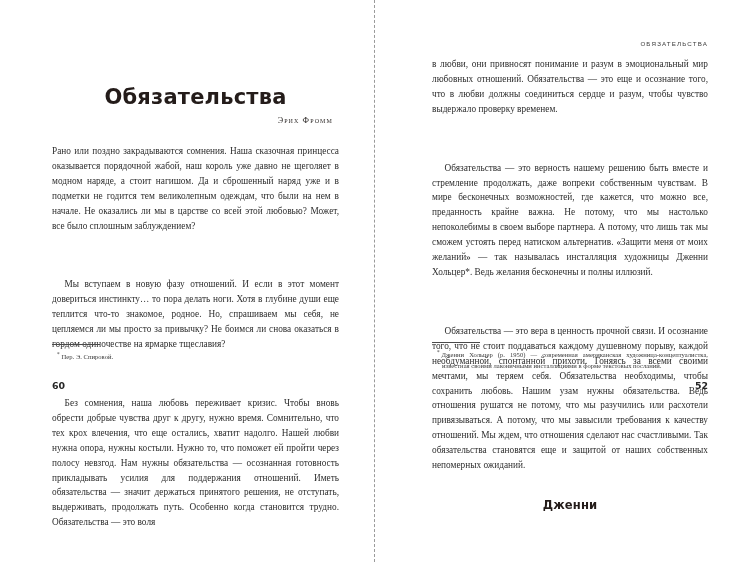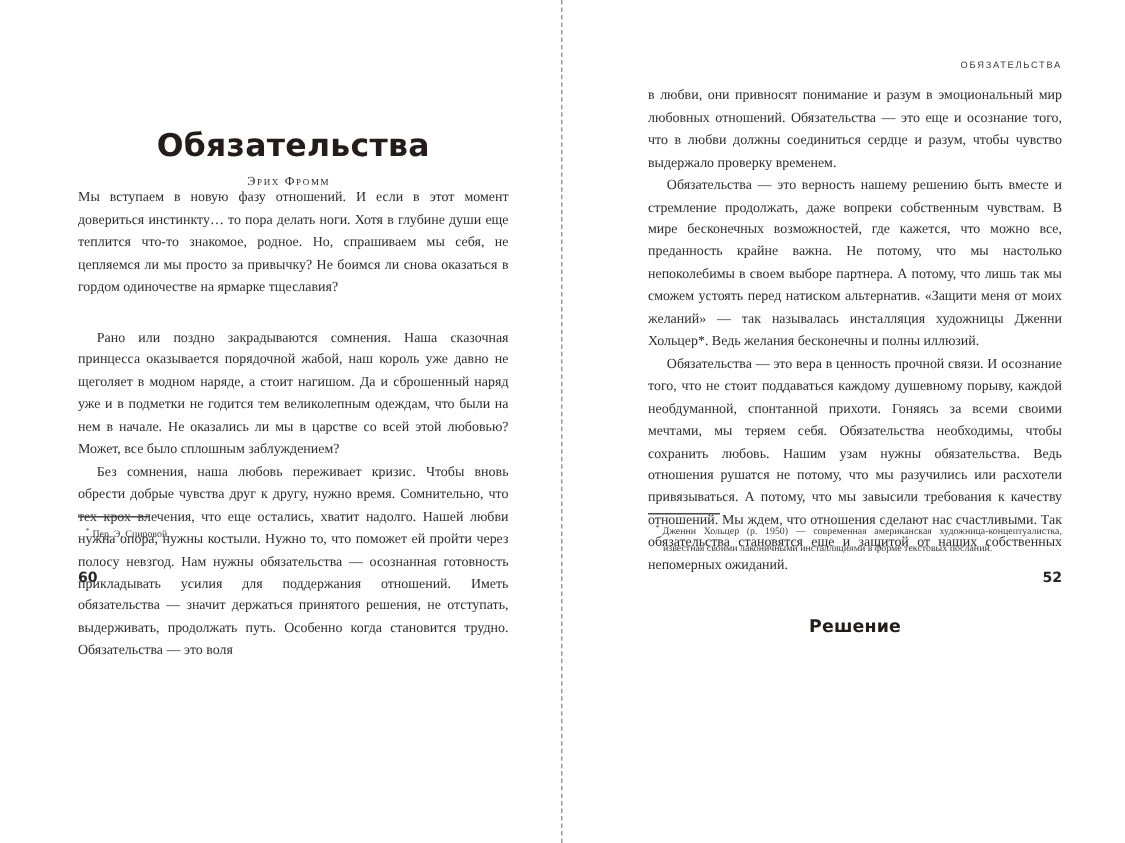--- a/index.html
+++ b/index.html
@@ -70,39 +70,39 @@
     padding-left: 38px;
     padding-right: 6px;
     font-style: italic;
     font-size: 8.9px;
     line-height: 1.62;
     color: #2e2a28;
     text-align: left;
   }
   .epigraph-attr {
     margin: 7px 0 0 0;
-    text-align: center;
+    text-align: right;
     padding-right: 6px;
     font-variant: small-caps;
     font-size: 8.2px;
     letter-spacing: 1.1px;
     color: #2e2a28;
   }
 
   
   .body-text {
     margin: 0;
     font-size: 9.3px;
     line-height: 1.605;
     text-align: justify;
     text-justify: inter-word;
     color: #2d2d2d;
     hyphens: manual;
   }
-  .body-text + .body-text { text-indent: 1.35em; }
+  .body-text + .body-text { text-indent: 1.35em; margin-top: 44px; }
   .left-body { margin-top: 19px; }
   .right-body { margin-top: 0; padding-top: 57px; }
 
   
   .section-heading {
     margin: 25px 0 19px 0;
     text-align: center;
     font-family: "DejaVu Sans", sans-serif;
     font-size: 11.6px;
     font-weight: 700;
@@ -162,43 +162,43 @@
 <div class="spread">
 
   <div class="page page-left">
 
     <h1 class="chapter-title">Обязательства</h1>
 
     <div class="epigraph-wrap">
       <p class="epigraph-attr">Эрих Фромм</p>
     </div>
 
+    <p class="body-text left-body">Рано или поздно закрадываются сомнения. Наша сказочная принцесса оказывается порядочной жабой, наш король уже давно не щеголяет в модном наряде, а стоит нагишом. Да и сброшенный наряд уже и в подметки не годится тем великолепным одеждам, что были на нем в начале. Не оказались ли мы в царстве со всей этой любовью? Может, все было сплошным заблуждением?</p>
     <p class="body-text">Мы вступаем в новую фазу отношений. И если в этот момент довериться инстинкту… то пора делать ноги. Хотя в глубине души еще теплится что-то знакомое, родное. Но, спрашиваем мы себя, не цепляемся ли мы просто за привычку? Не боимся ли снова оказаться в гордом одиночестве на ярмарке тщеславия?</p>
-    <p class="body-text left-body">Рано или поздно закрадываются сомнения. Наша сказочная принцесса оказывается порядочной жабой, наш король уже давно не щеголяет в модном наряде, а стоит нагишом. Да и сброшенный наряд уже и в подметки не годится тем великолепным одеждам, что были на нем в начале. Не оказались ли мы в царстве со всей этой любовью? Может, все было сплошным заблуждением?</p>
     <p class="body-text">Без сомнения, наша любовь переживает кризис. Чтобы вновь обрести добрые чувства друг к другу, нужно время. Сомнительно, что тех крох влечения, что еще остались, хватит надолго. Нашей любви нужна опора, нужны костыли. Нужно то, что поможет ей пройти через полосу невзгод. Нам нужны обязательства — осознанная готовность прикладывать усилия для поддержания отношений. Иметь обязательства — значит держаться принятого решения, не отступать, выдерживать, продолжать путь. Особенно когда становится трудно. Обязательства — это воля</p>
 
     <div class="footnote-block">
       <div class="footnote-rule"></div>
       <p class="footnote"><span class="fn-mark">*</span><span>Пер. Э. Спировой.</span></p>
     </div>
 
     <div class="folio folio-left">60</div>
   </div>
 
   <div class="gutter"></div>
 
   <div class="page page-right">
 
     <div class="running-head">ОБЯЗАТЕЛЬСТВА</div>
 
     <p class="body-text right-body">в любви, они привносят понимание и разум в эмоциональный мир любовных отношений. Обязательства — это еще и осознание того, что в любви должны соединиться сердце и разум, чтобы чувство выдержало проверку временем.</p>
     <p class="body-text">Обязательства — это верность нашему решению быть вместе и стремление продолжать, даже вопреки собственным чувствам. В мире бесконечных возможностей, где кажется, что можно все, преданность крайне важна. Не потому, что мы настолько непоколебимы в своем выборе партнера. А потому, что лишь так мы сможем устоять перед натиском альтернатив. «Защити меня от моих желаний» — так называлась инсталляция художницы Дженни Хольцер*. Ведь желания бесконечны и полны иллюзий.</p>
     <p class="body-text">Обязательства — это вера в ценность прочной связи. И осознание того, что не стоит поддаваться каждому душевному порыву, каждой необдуманной, спонтанной прихоти. Гоняясь за всеми своими мечтами, мы теряем себя. Обязательства необходимы, чтобы сохранить любовь. Нашим узам нужны обязательства. Ведь отношения рушатся не потому, что мы разучились или расхотели привязываться. А потому, что мы завысили требования к качеству отношений. Мы ждем, что отношения сделают нас счастливыми. Так обязательства становятся еще и защитой от наших собственных непомерных ожиданий.</p>
 
-    <h2 class="section-heading">Решение</h2>
+    <h2 class="section-heading">Дженни</h2>
 
 
     <div class="footnote-block">
       <div class="footnote-rule"></div>
       <p class="footnote"><span class="fn-mark">*</span><span>Дженни Хольцер (р. 1950) — современная американская художница-концептуалистка, известная своими лаконичными инсталляциями в форме текстовых посланий.</span></p>
     </div>
 
     <div class="folio folio-right">52</div>
   </div>
 

